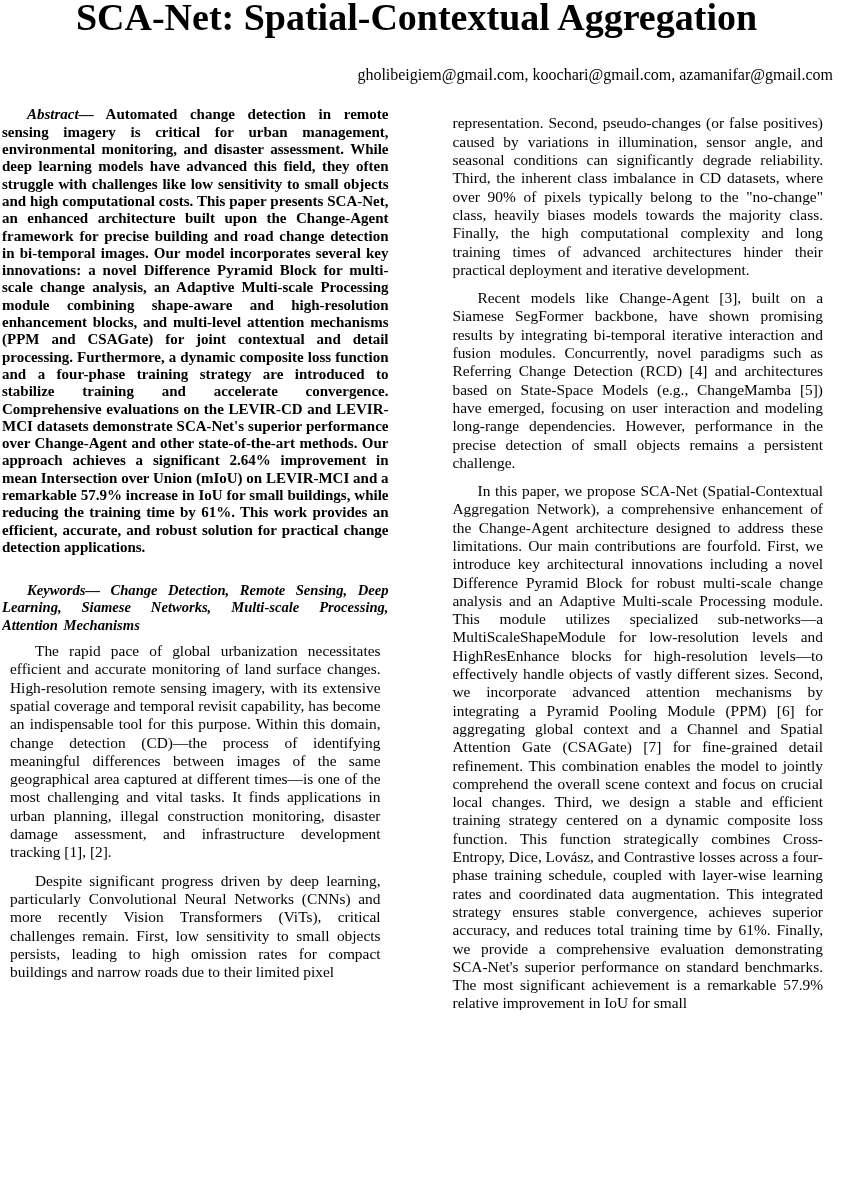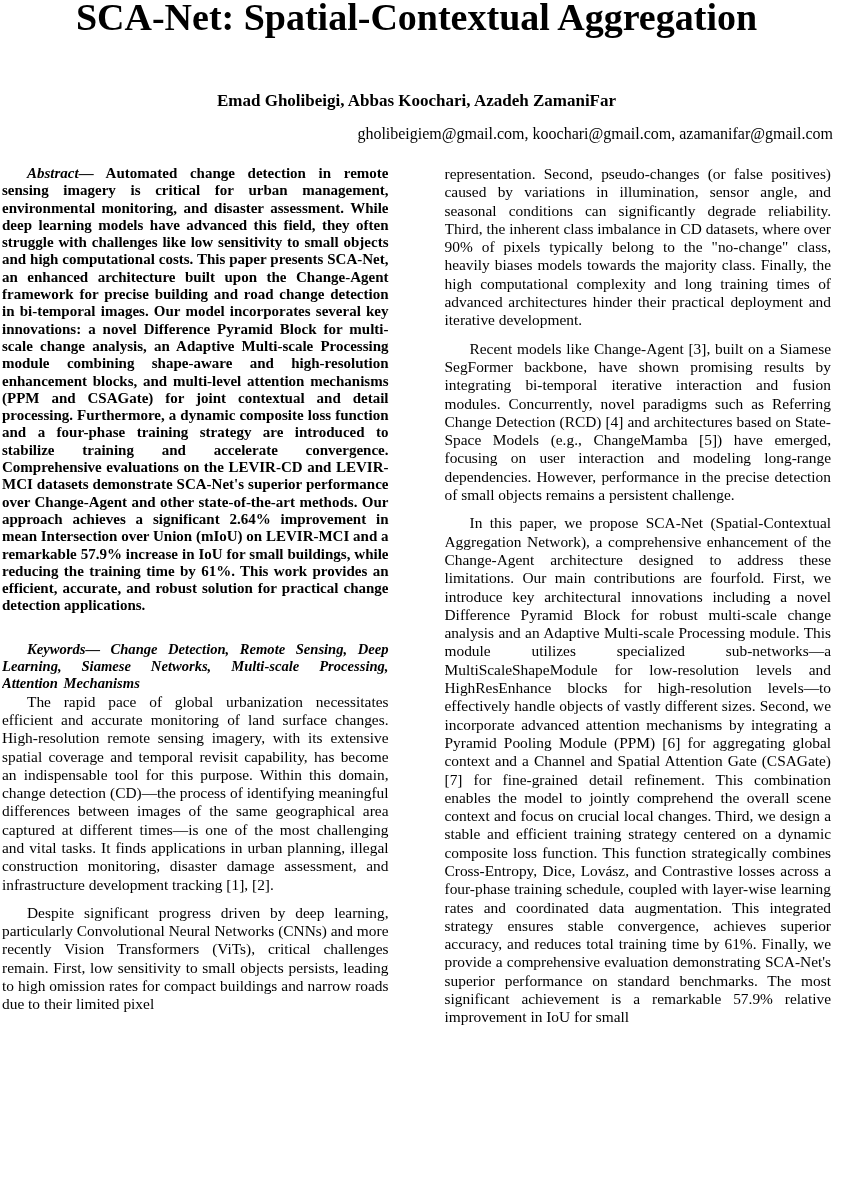--- a/index.html
+++ b/index.html
@@ -86,35 +86,34 @@
     margin: 30px 0 12px 0;
   }
   .heading-number { margin-right: 0.7em; }
   .heading-title {
     font-variant: small-caps;
     letter-spacing: 0.5px;
   }
   .body-par {
     font-size: 15.4px;
     line-height: 18.3px;
-    margin: 0;
+    margin: 8px;
   }
   .body-par.indent { text-indent: 25px; }
   .par-gap { margin-top: 10px; }
 </style>
 </head>
 <body>
 
 <div class="page">
 
   <header>
     <h1 class="title">
       <div class="title-line">SCA-Net: Spatial-Contextual Aggregation</div>
     </h1>
-    <div class="authors">Emad Gholibeigi, Abbas Koochari, Azadeh ZamaniFar</div>
     <div class="emails">gholibeigiem@gmail.com, koochari@gmail.com, azamanifar@gmail.com</div>
   </header>
 
   <div class="columns">
 
     <div class="col">
       <p class="abstract"><span class="abstract-label">Abstract—</span> <span>Automated change detection in remote sensing imagery is critical for urban management, environmental monitoring, and disaster assessment. While deep learning models have advanced this field, they often struggle with challenges like low sensitivity to small objects and high computational costs. This paper presents SCA-Net, an enhanced architecture built upon the Change-Agent framework for precise building and road change detection in bi-temporal images. Our model incorporates several key innovations: a novel Difference Pyramid Block for multi-scale change analysis, an Adaptive Multi-scale Processing module combining shape-aware and high-resolution enhancement blocks, and multi-level attention mechanisms (PPM and CSAGate) for joint contextual and detail processing. Furthermore, a dynamic composite loss function and a four-phase training strategy are introduced to stabilize training and accelerate convergence. Comprehensive evaluations on the LEVIR-CD and LEVIR-MCI datasets demonstrate SCA-Net's superior performance over Change-Agent and other state-of-the-art methods. Our approach achieves a significant 2.64% improvement in mean Intersection over Union (mIoU) on LEVIR-MCI and a remarkable 57.9% increase in IoU for small buildings, while reducing the training time by 61%. This work provides an efficient, accurate, and robust solution for practical change detection applications.</span></p>
 
       <p class="keywords"><span>Keywords—</span> <span>Change Detection, Remote Sensing, Deep Learning, Siamese Networks, Multi-scale Processing, Attention Mechanisms</span></p>
 

